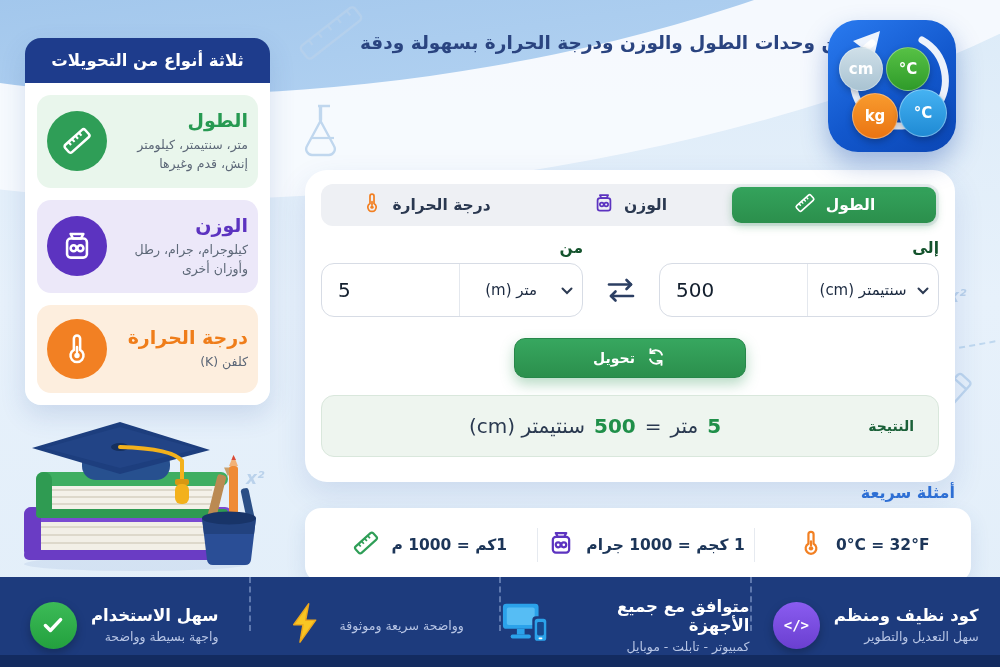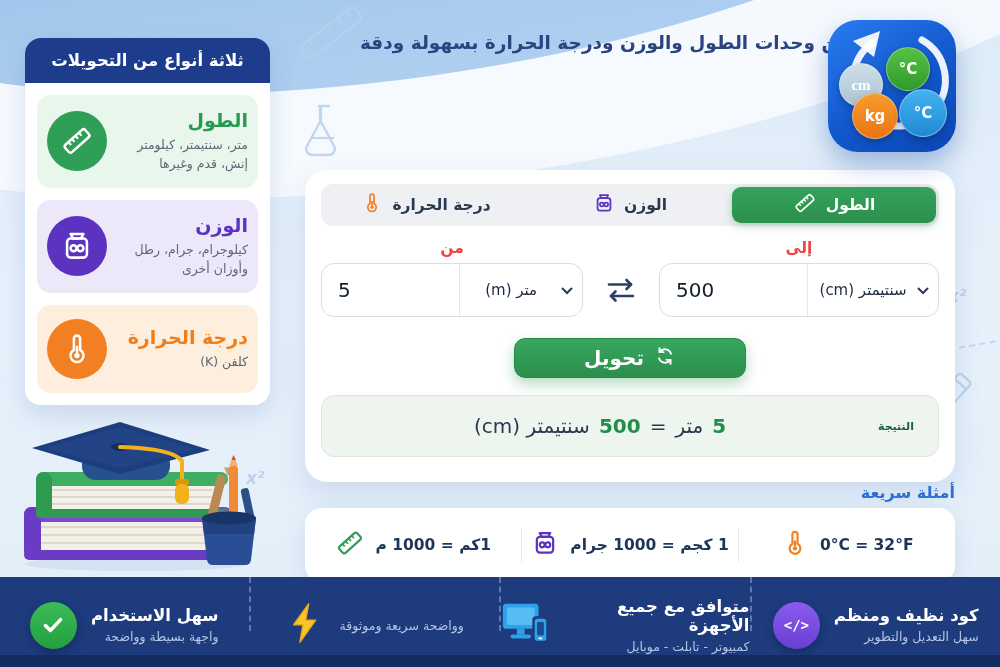--- a/index.html
+++ b/index.html
@@ -23,21 +23,21 @@
   .hero p{margin:10px 0 0;font-size:18.5px;font-weight:bold;color:#2a4480;}
 
   
   .appicon{position:absolute;left:828px;top:20px;width:128px;height:132px;z-index:3;
            border-radius:30px;background:linear-gradient(145deg,#2a7bf0 0%,#1257cc 55%,#0b46b4 100%);
            box-shadow:0 12px 26px rgba(25,75,170,.35);}
   .appicon svg.ring{position:absolute;inset:0;}
   .bubble{position:absolute;border-radius:50%;display:flex;align-items:center;justify-content:center;
           color:#fff;font-weight:bold;font-size:15px;box-shadow:0 3px 7px rgba(0,0,0,.25);
           border:1px solid rgba(255,255,255,.35);}
-  .b-cm{left:11px;top:43px;width:42px;height:42px;background:linear-gradient(180deg,#cfdfe8,#a9c3d2);font-family:Liberation Serif, serif;}
+  .b-cm{left:11px;top:27px;width:42px;height:42px;background:linear-gradient(180deg,#cfdfe8,#a9c3d2);}
   .b-cg{left:58px;top:27px;width:42px;height:42px;background:linear-gradient(180deg,#57c145,#2f9b2a);}
   .b-kg{left:24px;top:73px;width:44px;height:44px;background:linear-gradient(180deg,#f89b2e,#ea7412);}
   .b-cb{left:71px;top:69px;width:46px;height:46px;background:linear-gradient(180deg,#45b2f2,#1f8ad4);}
 
   
   .sidebar{position:absolute;left:25px;top:38px;width:245px;z-index:2;
            border-radius:16px;box-shadow:0 10px 26px rgba(50,90,160,.16);}
   .sidebar-header{background:#1e3c8c;color:#fff;font-weight:bold;font-size:16.5px;text-align:center;
                   padding:13px 24px;border-radius:16px 16px 0 0;}
   .sidebar-body{background:#fff;border-radius:0 0 16px 16px;padding:12px;}
@@ -52,46 +52,46 @@
   .type-line{font-size:12.5px;color:#5d6878;line-height:1.55;}
 
   
   .main-card{position:absolute;left:305px;top:170px;width:650px;height:312px;z-index:2;background:#fff;
              border-radius:22px;box-shadow:0 12px 30px rgba(40,80,160,.13);padding:14px 16px;box-sizing:border-box;}
   .tabbar{display:flex;background:#eef0f4;border-radius:12px;padding:3px;height:42px;box-sizing:border-box;}
   .tab{flex:1;display:flex;align-items:center;justify-content:center;gap:9px;border:none;background:transparent;
        font-family:inherit;font-size:15.5px;font-weight:bold;color:#2a3850;border-radius:9px;cursor:pointer;}
   .tab.active{background:linear-gradient(180deg,#34a35c,#2b8f4c);color:#fff;box-shadow:0 3px 8px rgba(45,140,80,.35);}
   .io-grid{display:grid;grid-template-columns:262px 1fr 280px;align-items:center;}
-  .io-label{text-align:center;font-size:15.5px;font-weight:bold;color:#ef4444;margin-top:13px;}
+  .io-label{font-size:15.5px;font-weight:bold;color:#14532d;margin-top:13px;}
   .io-row{margin-top:6px;}
   .io-group{display:flex;align-items:stretch;height:54px;border:1.6px solid #d7dce5;border-radius:13px;background:#fff;box-sizing:border-box;overflow:hidden;}
   .io-value{flex:1.15;min-width:0;border:none;outline:none;background:transparent;font-family:inherit;
             font-size:20px;color:#131f2e;padding:0 4px 0 16px;}
   .io-div{width:1.5px;background:#e4e8ee;}
   .io-unit{flex:1;position:relative;display:flex;align-items:center;justify-content:center;
            font-size:15px;color:#1c2a40;padding-right:20px;cursor:pointer;}
   .io-unit .chev{position:absolute;right:9px;top:50%;transform:translateY(-50%);}
   .swap-cell{display:flex;align-items:center;justify-content:center;cursor:pointer;}
   .convert-btn{display:flex;align-items:center;justify-content:center;gap:10px;margin:21px auto 0;
                width:232px;height:40px;border:1px solid #27874a;border-radius:11px;cursor:pointer;
                background:linear-gradient(180deg,#37a75f,#2b8f4c);box-shadow:0 6px 14px rgba(46,150,85,.35);
-               color:#fff;font-family:inherit;font-size:20px;font-weight:bold;}
+               color:#fff;font-family:inherit;font-size:14px;font-weight:bold;}
   .result-box{margin-top:17px;height:62px;background:#eef5ef;border:1.6px solid #d9e7dc;border-radius:13px;
               display:flex;align-items:center;box-sizing:border-box;}
   .result-line{flex:1;display:flex;justify-content:center;align-items:center;gap:9px;direction:rtl;font-size:20px;}
   .res-num{color:#1f8f49;font-weight:bold;}
   .res-word{color:#2a3950;}
-  .result-label{color:#1a6038;font-weight:bold;font-size:11px;padding-right:24px;}
+  .result-label{color:#1a6038;font-weight:bold;font-size:14px;padding-right:24px;}
 
   
   .examples-header{position:absolute;left:305px;top:483px;width:650px;text-align:right;z-index:2;
                    color:#2e6fd4;font-size:16px;font-weight:bold;}
   .examples-card{position:absolute;left:305px;top:508px;width:650px;height:74px;z-index:2;background:#fff;
-                 border-radius:16px;box-shadow:0 8px 20px rgba(50,90,160,.12);display:flex;align-items:center;}
+                 border-radius:16px;box-shadow:0 8px 20px rgba(50,90,160,.12);display:flex;align-items:center;padding-left:16px;}
   .example-item{flex:1;display:flex;align-items:center;justify-content:center;gap:11px;
                 font-size:15.5px;font-weight:bold;color:#1c3558;}
   .ex-div{width:1.5px;height:34px;background:#e6eaf0;}
   .ic-green{color:#2f9e57;} .ic-purple{color:#5c33c0;} .ic-orange{color:#f28023;}
 
   
   .footer{position:absolute;left:0;top:577px;width:1000px;height:90px;background:#1d3b7d;z-index:2;}
   .footer-strip{position:absolute;left:0;bottom:0;width:100%;height:12px;background:#132b60;}
   .features{display:flex;height:96px;}
   .feature{flex:1;display:flex;align-items:center;justify-content:center;gap:14px;}

